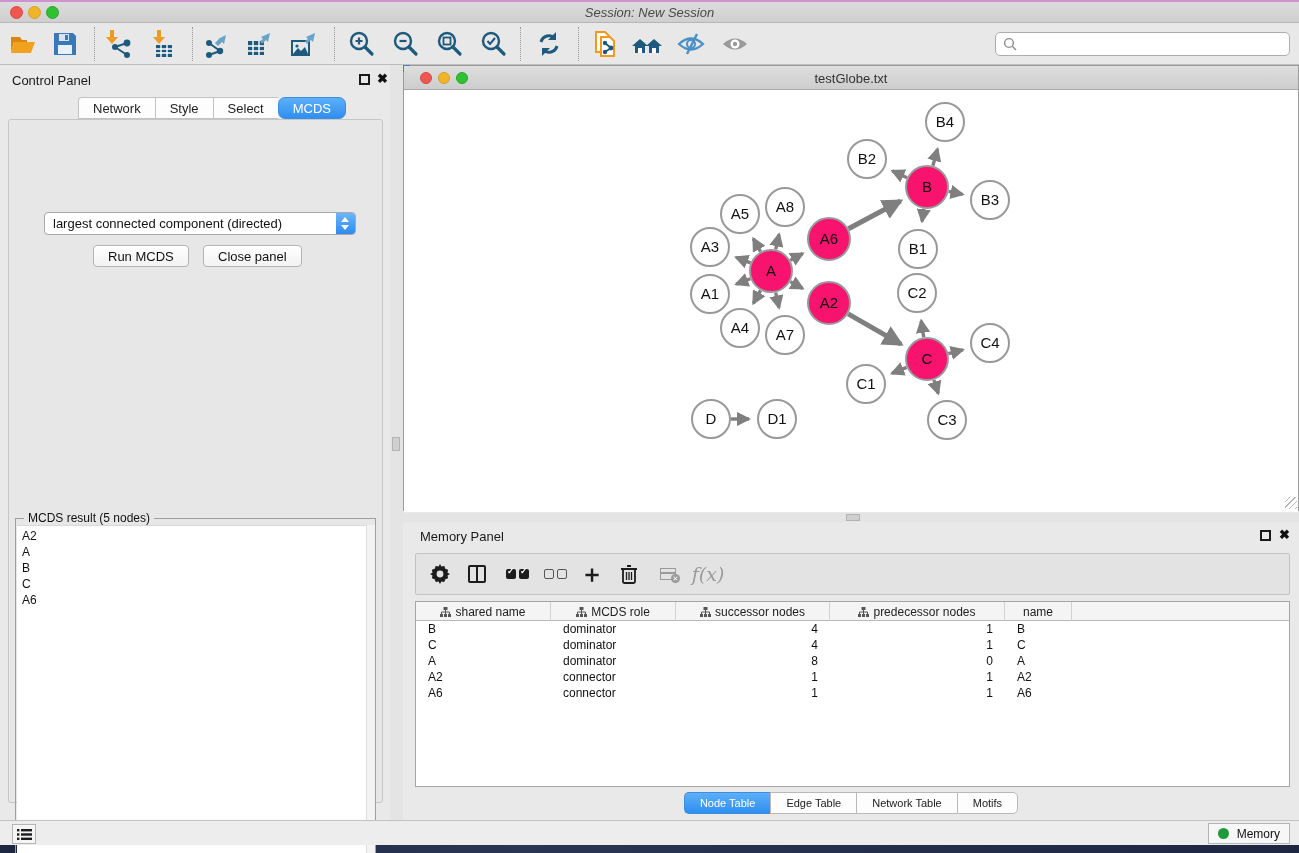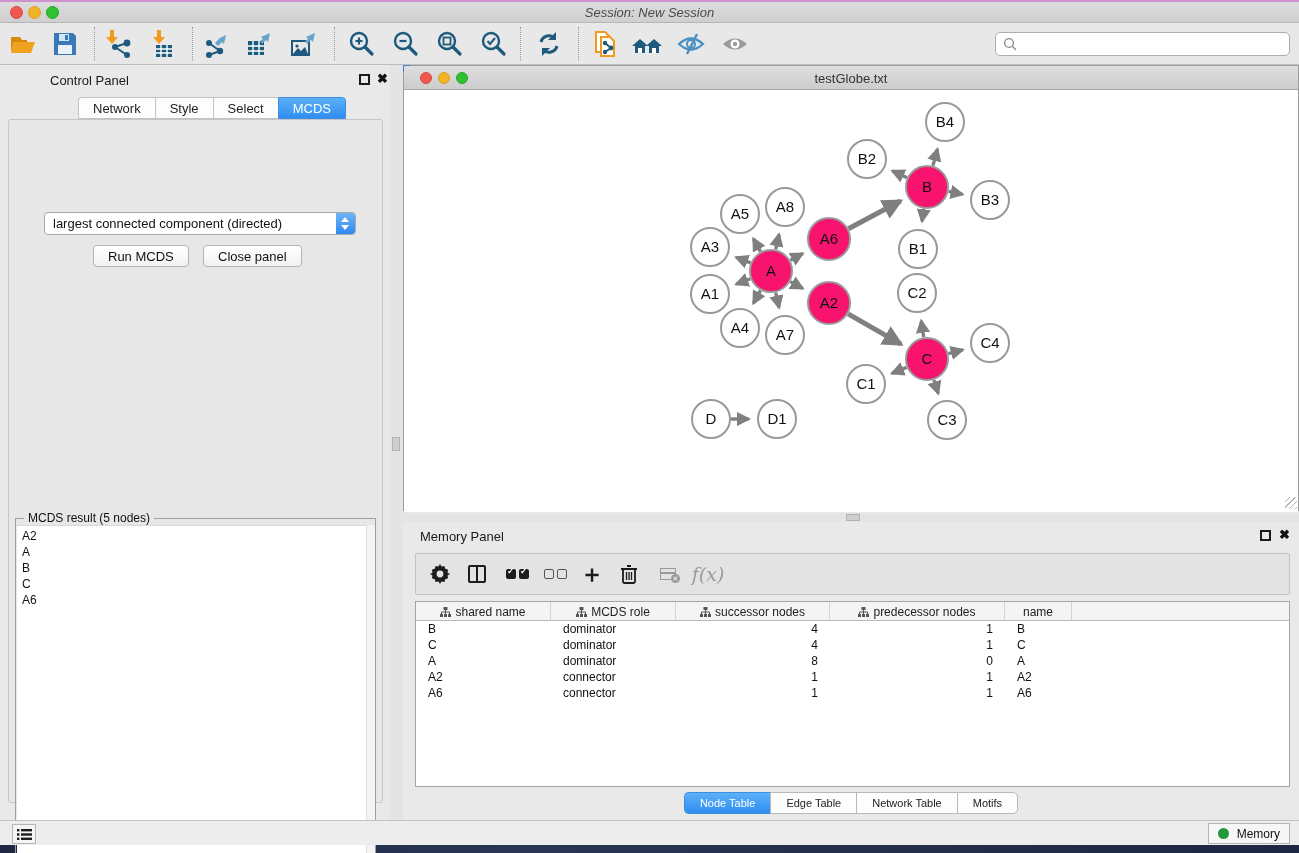--- a/index.html
+++ b/index.html
@@ -29,30 +29,30 @@
   .tb-sep { position:absolute; top:4px; width:0; height:34px; border-left:1px dotted #9a9a9a; }
   .searchbox { position:absolute; left:995px; top:9px; width:295px; height:24px;
             background:#fff; border:1px solid #adadad; border-radius:5px;
             display:flex; align-items:center; padding-left:7px; }
   .searchbox input { border:none; outline:none; flex:1; font-size:12px; margin-left:5px;
             font-family:"Liberation Sans",sans-serif; background:transparent; }
 
   
   .cp { position:absolute; left:0; top:63px; width:390px; height:755px; background:#e9e9e9; }
   .cp-titlebar { position:absolute; left:0; top:0; width:100%; height:30px; }
-  .cp-title { position:absolute; left:12px; top:8px; font-size:13px; color:#1a1a1a;margin-left:38px; }
+  .cp-title { position:absolute; left:12px; top:8px; font-size:13px; color:#1a1a1a; }
   .float-ico { position:absolute; top:9px; width:11px; height:11px; border:2px solid #1a1a1a; }
   .close-ico { position:absolute; top:6px; font-size:13px; font-weight:bold; color:#111; }
   .cp .float-ico { left:359px; } .cp .close-ico { left:377px; }
   .cp-tabs { position:absolute; left:78px; top:32px; height:40px; display:flex; }
   .cp-tab { height:22px; padding:0 14px; font-size:13px; line-height:21px; color:#222;
             background:#fdfdfd; border:1px solid #c2c2c2; border-right:none; }
   .cp-tab:first-child { border-radius:4px 0 0 0; }
   .cp-tab:last-child  { border-right:1px solid #c2c2c2; border-radius:0 4px 0 0; }
-  .cp-tab.active { background:linear-gradient(#5cb0f8,#2f8ef0); color:#fff; border-color:#3c8fe0; }
+  .cp-tab.active { background:linear-gradient(#5cb0f8,#2f8ef0); color:#fff; border-color:#3c8fe0;border-radius:7px; }
   .cp-body { position:absolute; left:8px; top:54px; width:375px; height:684px;
             border:1px solid #c6c6c6; border-radius:3px; background:#e7e7e7; }
   .opt-label { position:absolute; left:0; width:100%; top:72px; text-align:center;
             font-size:13px; color:#111; }
   .combo { position:absolute; left:35px; top:92px; width:312px; height:23px; background:#fff;
             border:1px solid #a9a9a9; border-radius:4px; display:flex; align-items:center; }
   .combo .val { flex:1; font-size:13px; padding-left:8px; color:#111; white-space:nowrap; }
   .combo .stepper { width:19px; height:21px; border-radius:0 3px 3px 0;
             background:linear-gradient(#6db5f9,#2e8af0); position:relative; }
   .combo .stepper:before, .combo .stepper:after { content:""; position:absolute; left:5px;

